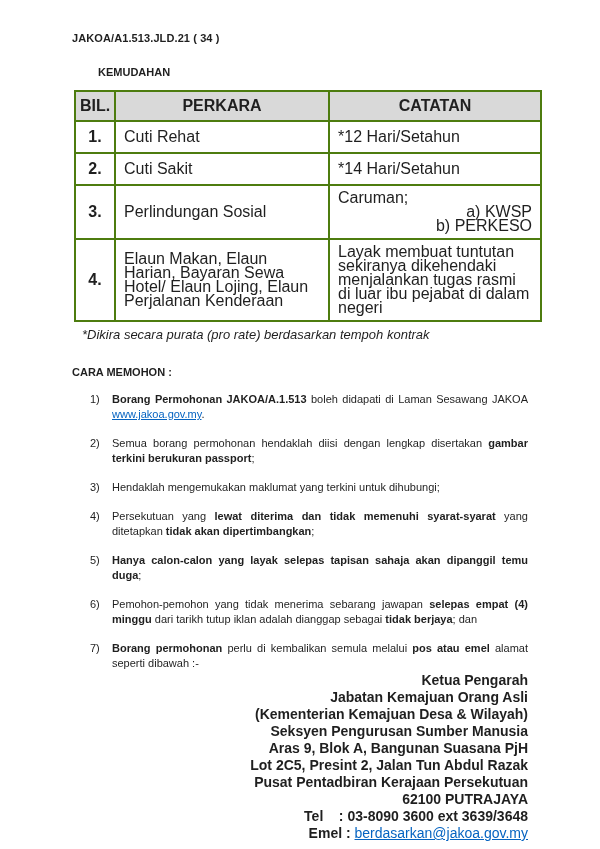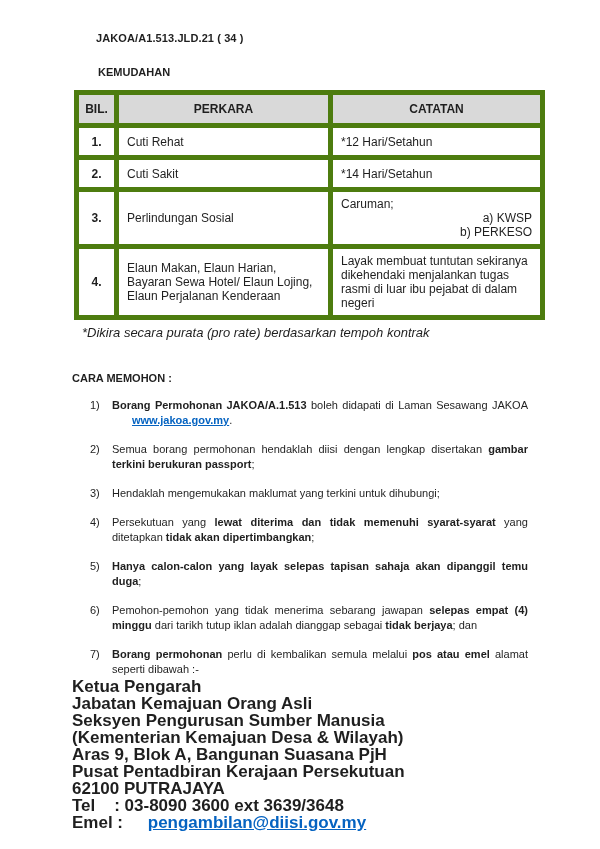--- a/index.html
+++ b/index.html
@@ -4,76 +4,76 @@
 <style>
   * { margin: 0; padding: 0; box-sizing: border-box; }
   html, body { background: #ffffff; }
   body {
     width: 600px; height: 849px; overflow: hidden;
     font-family: "Liberation Sans", sans-serif;
     color: #1f1f1f;
   }
   .page { padding: 32px 72px 0 72px; }
 
-  .ref { font-size: 11px; font-weight: bold; letter-spacing: .1px; margin-left: 24px; }
+  .ref { font-size: 11px; font-weight: bold; letter-spacing: .1px; }
   .h { font-size: 11px; font-weight: bold; }
   .section-title { margin-top: 22px; padding-left: 26px; }
 
   table.tbl {
     border-collapse: collapse;
     width: 466px;
     margin-top: 12px;
     margin-left: 2px;
     table-layout: fixed;
   }
   .c-bil { width: 40px; }
   .c-perkara { width: 214px; }
   .c-catatan { width: 212px; }
   .tbl th, .tbl td {
-    border: 5px solid #4d7c0f;
-    font-size: 12px;
+    border: 2px solid #4d7c0f;
+    font-size: 16px;
     line-height: 14px;
     padding: 5px 8px;
     vertical-align: middle;
   }
   .tbl th {
     background: #d9d9d9;
     font-weight: bold;
     text-align: center;
     padding: 7px 4px;
     border-bottom-width: 2px;
   }
   .tbl td.bil { text-align: center; font-weight: bold; }
   .tbl tr.single td { height: 32px; }
   .tbl .sub { padding-left: 16px; text-align: right; }
 
   .footnote {
     font-size: 13px; font-style: italic;
     margin-top: 5px; margin-left: 10px;
   }
 
-  .apply-title { margin-top: 32px; }
+  .apply-title { margin-top: 24px; }
 
   .list { margin-top: 14px; padding-left: 18px; }
   .item {
     display: flex;
     font-size: 11px; line-height: 15px;
     margin-bottom: 14px;
   }
   .item .num { flex: none; width: 22px; }
   .item .txt { flex: 1; text-align: justify; }
   .b { font-weight: bold; }
   .lnk {
-    color: #0563C1; font-weight: bold;
-    text-decoration: underline; cursor: pointer; margin-left: 20px;
+    color: #0563C1; font-weight: normal;
+    text-decoration: underline; cursor: pointer;
   }
 
   .addr {
-    text-align: left; font-weight: bold;
-    font-size: 17px; line-height: 17px;
+    text-align: right; font-weight: bold;
+    font-size: 14px; line-height: 17px;
     margin-top: 1px;
   }
   .addr .tel { white-space: pre; }
 
   .closing {
     text-align: center; font-weight: bold;
     font-size: 11px; margin-top: 22px; font-style: italic;
   }
 </style>
 </head>
@@ -165,24 +165,25 @@
     <div class="item" style="margin-bottom:0;">
       <span class="num">7)</span>
       <span class="txt"><span class="b">Borang permohonan</span><span> perlu di kembalikan semula melalui </span><span class="b">pos atau emel</span><span> alamat seperti dibawah :-</span></span>
     </div>
 
   </div>
 
   <div class="addr">
     <div>Ketua Pengarah</div>
     <div>Jabatan Kemajuan Orang Asli</div>
+    <div>(Kementerian Kemajuan Desa &amp; Wilayah)</div>
     <div>Seksyen Pengurusan Sumber Manusia</div>
-    <div>(Kementerian Kemajuan Desa &amp; Wilayah)</div>
     <div>Aras 9, Blok A, Bangunan Suasana PjH</div>
+    <div>Lot 2C5, Presint 2, Jalan Tun Abdul Razak</div>
     <div>Pusat Pentadbiran Kerajaan Persekutuan</div>
     <div>62100 PUTRAJAYA</div>
     <div class="tel">Tel    : 03-8090 3600 ext 3639/3648</div>
-    <div><span>Emel : </span><span class="lnk">pengambilan@diisi.gov.my</span></div>
+    <div><span>Emel : </span><span class="lnk">berdasarkan@jakoa.gov.my</span></div>
   </div>
 
   <div class="closing">TARIKH TUTUP PERMOHONAN PADA 27 SEPTEMBER 2024</div>
 
 </div>
 
 </body></html>

